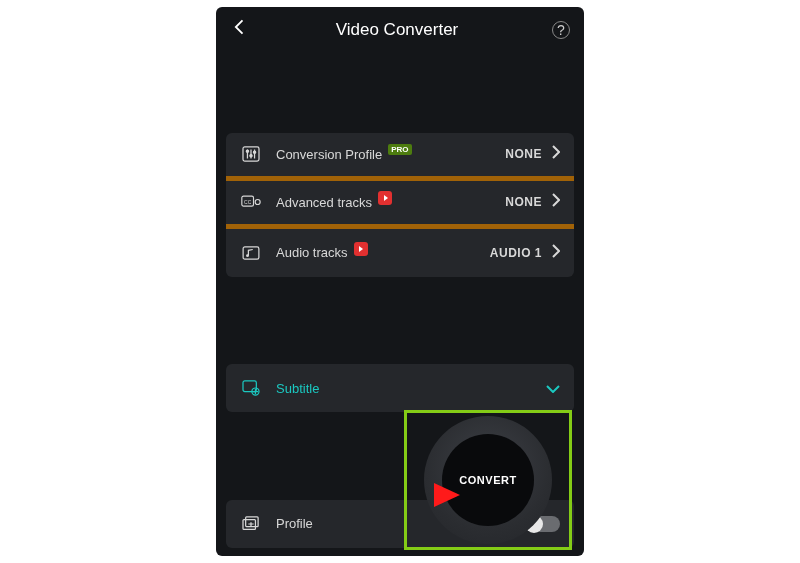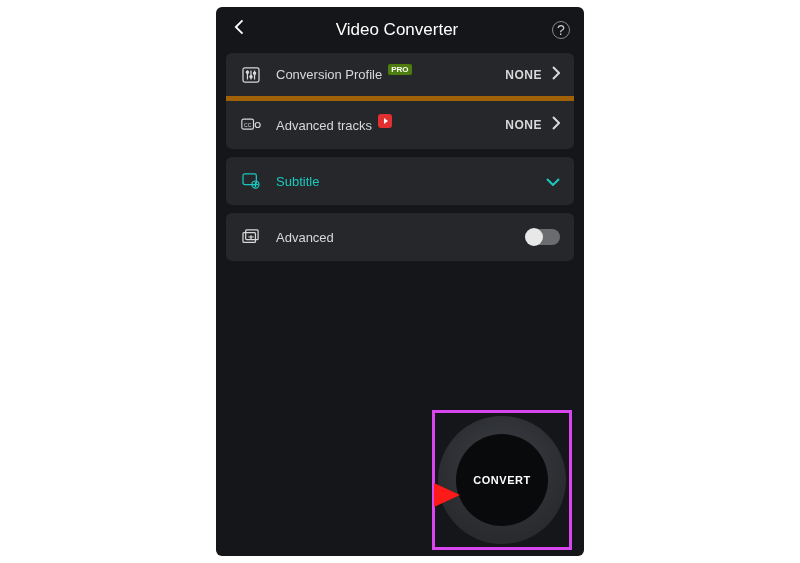--- a/index.html
+++ b/index.html
@@ -15,20 +15,21 @@
   }
   .phone {
     width: 368px;
     height: 549px;
     background: #141619;
     border-radius: 6px;
     display: flex;
     flex-direction: column;
     position: relative;
     overflow: hidden;
+    justify-content: space-between;
   }
   .header {
     height: 46px;
     display: flex;
     align-items: center;
     padding: 0 14px;
     position: relative;
   }
   .back-arrow {
     color: #fff;
@@ -153,23 +154,23 @@
     width: 18px; height: 18px;
     background: #e8e8e8;
     border-radius: 50%;
     top: -1px;
     left: -1px;
   }
   .fab-wrap {
     position: absolute;
     right: 12px;
     bottom: 6px;
-    width: 140px;
+    width: 168px;
     height: 140px;
-    border: 3px solid #d946ef;
+    border: 3px solid #84cc16;
   }
   .fab-outer {
     position: absolute;
     width: 128px;
     height: 128px;
     border-radius: 50%;
     background: radial-gradient(circle at 50% 40%, #3d4046 0%, #2b2d31 62%, #232529 100%);
     top: 50%; left: 50%;
     transform: translate(-50%, -50%);
     display: flex;
@@ -251,20 +252,38 @@
       <span class="red-dot"></span>
       <span class="spacer"></span>
       <span class="value">NONE</span>
       <span class="chevron">
         <svg width="8" height="14" viewBox="0 0 8 14" fill="none" stroke="#d8d8d8" stroke-width="2">
             <path d="M1 1 L7 7 L1 13"></path>
           </svg>
       </span>
     </div>
 
+    <div class="row">
+      <span class="icon-slot">
+        <svg width="18" height="14" viewBox="0 0 20 16">
+            <rect x="1" y="1" width="18" height="14" rx="2"></rect>
+            <path d="M7 11 L7 5 L12 4" fill="none"></path>
+            <circle cx="6" cy="11" r="1.6" fill="#d8d8d8" stroke="none"></circle>
+          </svg>
+      </span>
+      <span class="label">Audio tracks</span>
+      <span class="red-dot"></span>
+      <span class="spacer"></span>
+      <span class="value">AUDIO 1</span>
+      <span class="chevron">
+        <svg width="8" height="14" viewBox="0 0 8 14" fill="none" stroke="#d8d8d8" stroke-width="2">
+            <path d="M1 1 L7 7 L1 13"></path>
+          </svg>
+      </span>
+    </div>
 
   </div>
 
   <div class="panel">
     <div class="row advanced">
       <span class="icon-slot">
         <svg width="18" height="16" viewBox="0 0 20 18">
             <rect x="1" y="1" width="15" height="12" rx="2"></rect>
             <circle cx="15" cy="13" r="4"></circle>
             <path d="M15 10 L15 16 M12 13 L18 13"></path>
@@ -282,21 +301,21 @@
 
   <div class="panel">
     <div class="row">
       <span class="icon-slot">
         <svg width="18" height="16" viewBox="0 0 20 18">
             <rect x="1" y="4" width="14" height="11" rx="1"></rect>
             <rect x="4" y="1" width="14" height="11" rx="1"></rect>
             <path d="M10 7 L10 12 M7 9 L13 9"></path>
           </svg>
       </span>
-      <span class="label">Advanced</span>
+      <span class="label">Profile</span>
       <span class="spacer"></span>
       <span class="toggle"></span>
     </div>
   </div>
 
   <div class="fab-wrap">
     <div class="fab-outer">
       <div class="fab-inner">CONVERT</div>
     </div>
   </div>

